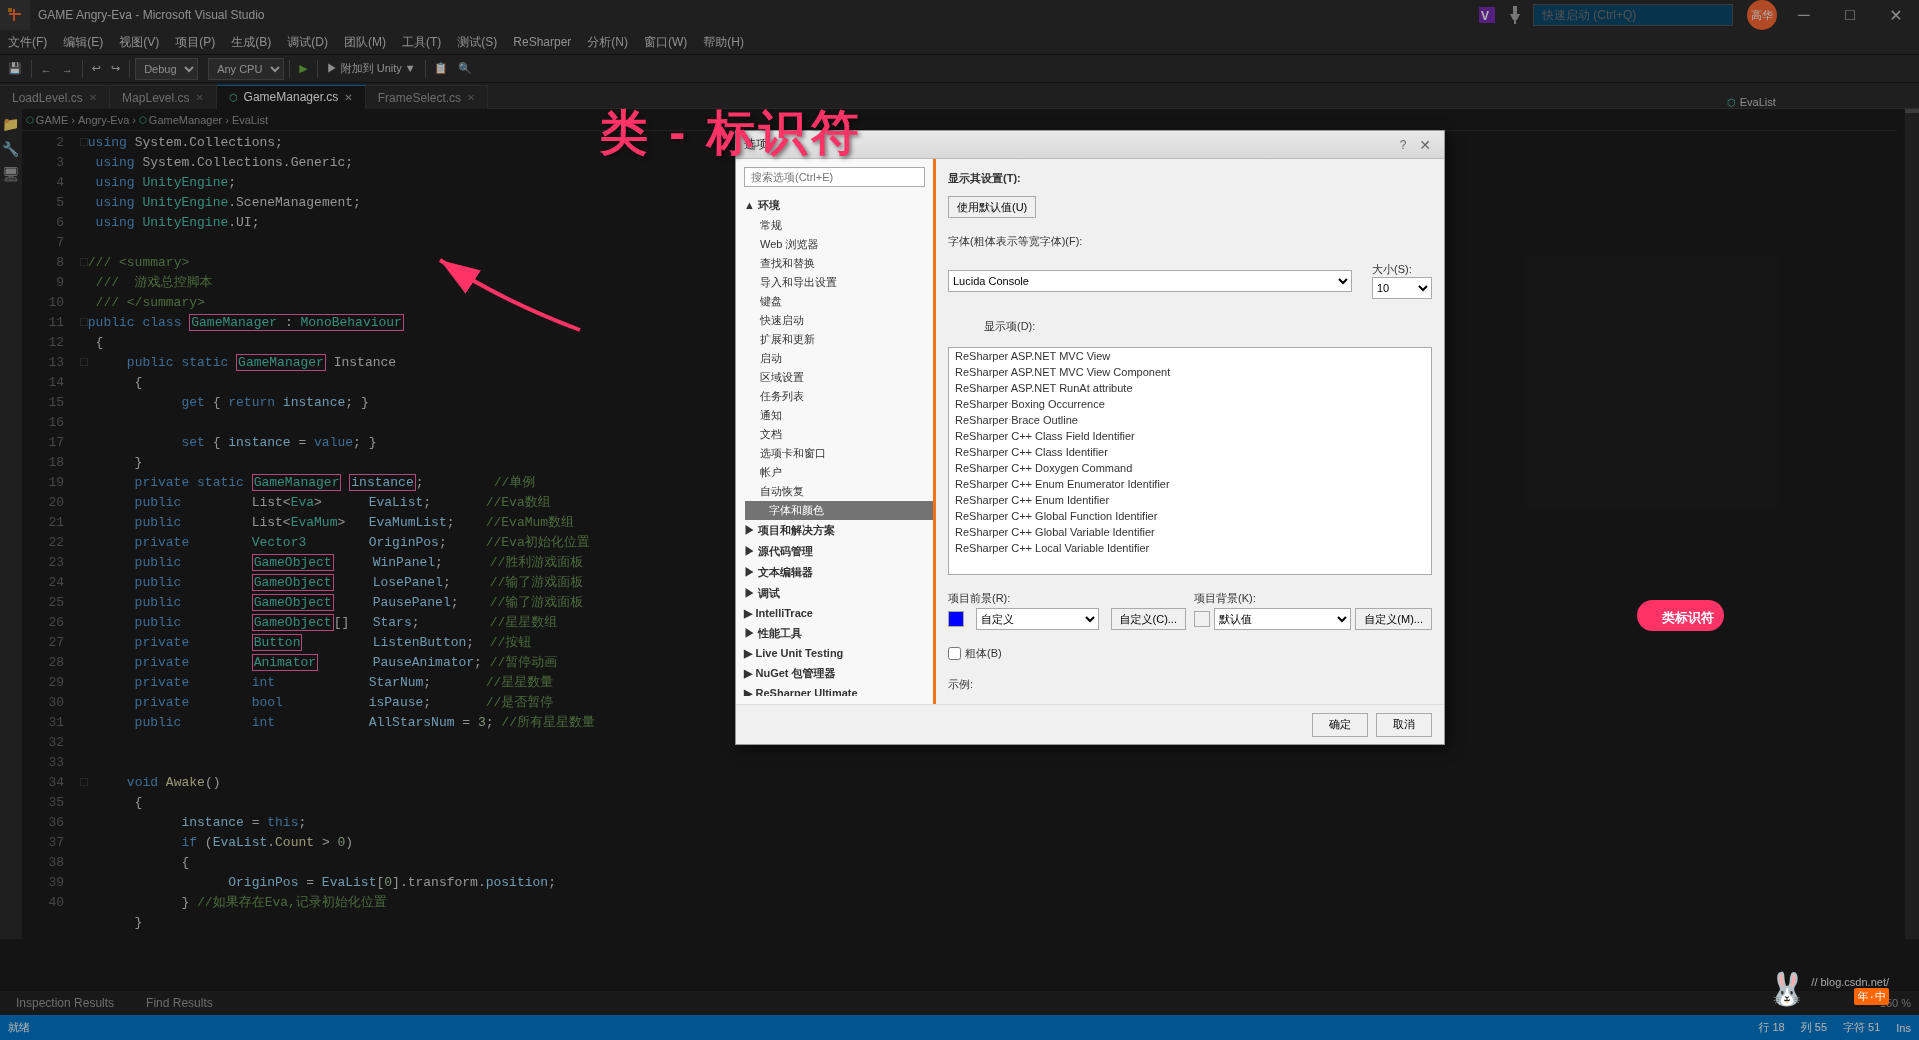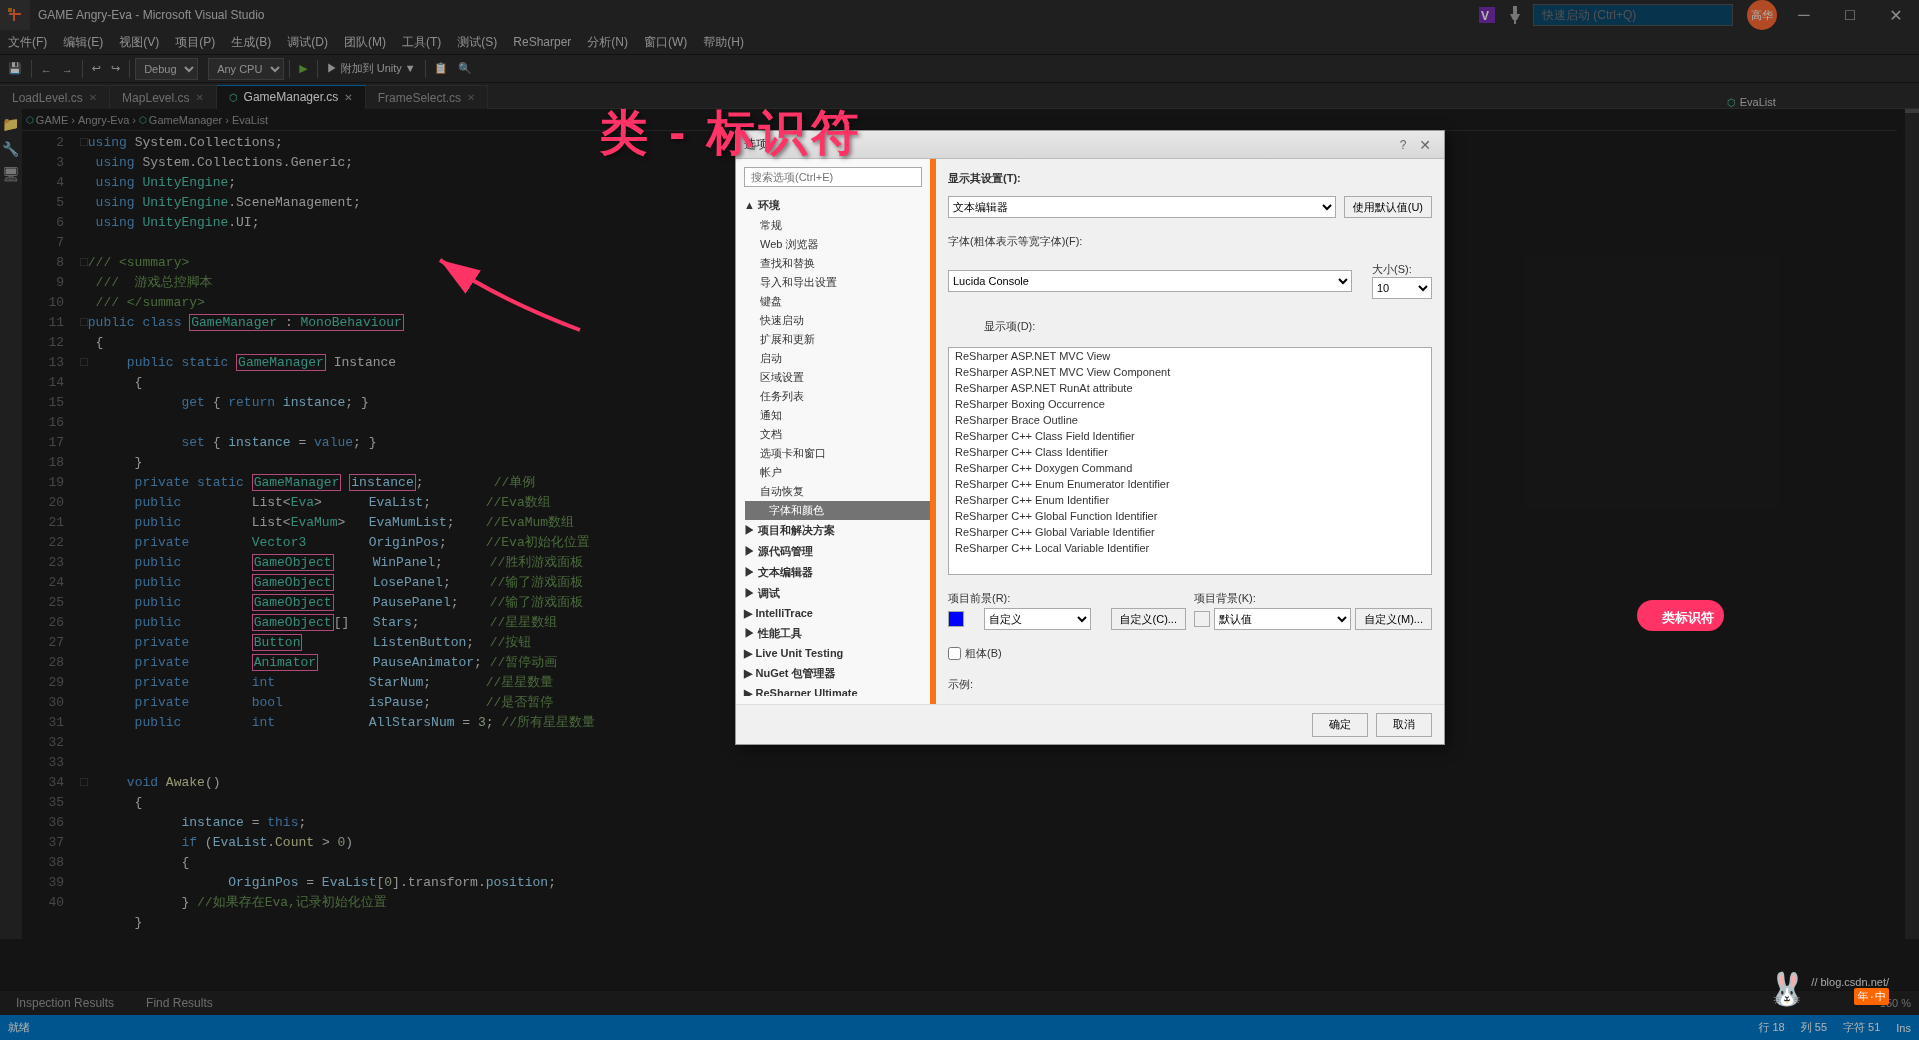--- a/index.html
+++ b/index.html
@@ -96,21 +96,21 @@
     }
     #dialog-titlebar {
       background: linear-gradient(to bottom, #e8e8e8, #d8d8d8); height: 28px; display: flex; align-items: center;
       padding: 0 8px; border-bottom: 1px solid #bbb;
     }
     #dialog-titlebar .dialog-title { flex: 1; font-size: 12px; color: #333; }
     #dialog-titlebar .dialog-close { width: 22px; height: 22px; background: none; border: none; cursor: pointer; font-size: 14px; color: #666; display: flex; align-items: center; justify-content: center; }
     #dialog-titlebar .dialog-help { width: 22px; height: 22px; background: none; border: none; cursor: pointer; font-size: 12px; color: #666; display: flex; align-items: center; justify-content: center; }
 
     #dialog-body { flex: 1; display: flex; overflow: hidden; }
-    #dialog-left { width: 200px; background: #f8f8f8; border-right: 6px solid #f97316; display: flex; flex-direction: column; padding: 8px 0; }
+    #dialog-left { width: 200px; background: #f8f8f8; border-right: 3px solid #f97316; display: flex; flex-direction: column; padding: 8px 0; }
     #dialog-search { margin: 0 8px 8px; padding: 3px 6px; border: 1px solid #aaa; font-size: 11px; width: calc(100% - 16px); }
 
     #dialog-tree { flex: 1; overflow-y: auto; }
     .tree-group { padding: 3px 8px 3px 8px; font-weight: bold; font-size: 11px; color: #333; cursor: pointer; }
     .tree-subitem { padding: 2px 8px 2px 24px; font-size: 11px; color: #333; cursor: pointer; }
 
     #dialog-right { flex: 1; padding: 12px; display: flex; flex-direction: column; gap: 10px; overflow-y: auto; }
     .dialog-row { display: flex; align-items: center; gap: 8px; margin-bottom: 6px; }
     .dialog-select { height: 22px; border: 1px solid #aaa; font-size: 11px; background: white; flex: 1; }
     .dialog-btn { height: 22px; padding: 0 8px; border: 1px solid #aaa; background: #f0f0f0; font-size: 11px; cursor: pointer; white-space: nowrap; }
@@ -444,23 +444,20 @@
         <div class="tree-group">▶ NuGet 包管理器</div>
         <div class="tree-group">▶ ReSharper Ultimate</div>
 
       </div>
     </div>
 
     <div id="dialog-right">
       <div style="font-size:11px;font-weight:bold;color:#333;">显示其设置(T):</div>
 
       <div class="dialog-row">
-        <select class="dialog-select" style="flex:1;">
-          <option>文本编辑器</option>
-        </select>
         <button class="dialog-btn">使用默认值(U)</button>
       </div>
 
       <div style="font-size:11px;color:#333;margin-bottom:3px;">字体(粗体表示等宽字体)(F):</div>
       <div class="dialog-row">
         <select class="dialog-select">
           <option>Lucida Console</option>
         </select>
         <div style="display:flex;flex-direction:column;align-items:flex-start;margin-left:12px;">
           <div style="font-size:11px;color:#333;">大小(S):</div>
@@ -485,21 +482,21 @@
         <div class="list-item-dialog">ReSharper C++ Enum Identifier</div>
         <div class="list-item-dialog">ReSharper C++ Global Function Identifier</div>
         <div class="list-item-dialog">ReSharper C++ Global Variable Identifier</div>
         <div class="list-item-dialog">ReSharper C++ Local Variable Identifier</div>
 
       </div>
 
       <div style="display:flex;gap:8px;margin-top:6px;">
         <div style="flex:1;">
           <div style="font-size:11px;color:#333;margin-bottom:2px;">项目前景(R):</div>
-          <div style="display:flex;gap:20px;align-items:center;">
+          <div style="display:flex;gap:12px;align-items:center;">
             <span class="color-box" style="background:#0000ff;"></span>
             <select class="dialog-select" style="flex:1;">
               <option>自定义</option>
             </select>
             <button class="dialog-btn">自定义(C)...</button>
           </div>
         </div>
         <div style="flex:1;">
           <div style="font-size:11px;color:#333;margin-bottom:2px;">项目背景(K):</div>
           <div style="display:flex;gap:4px;align-items:center;">

